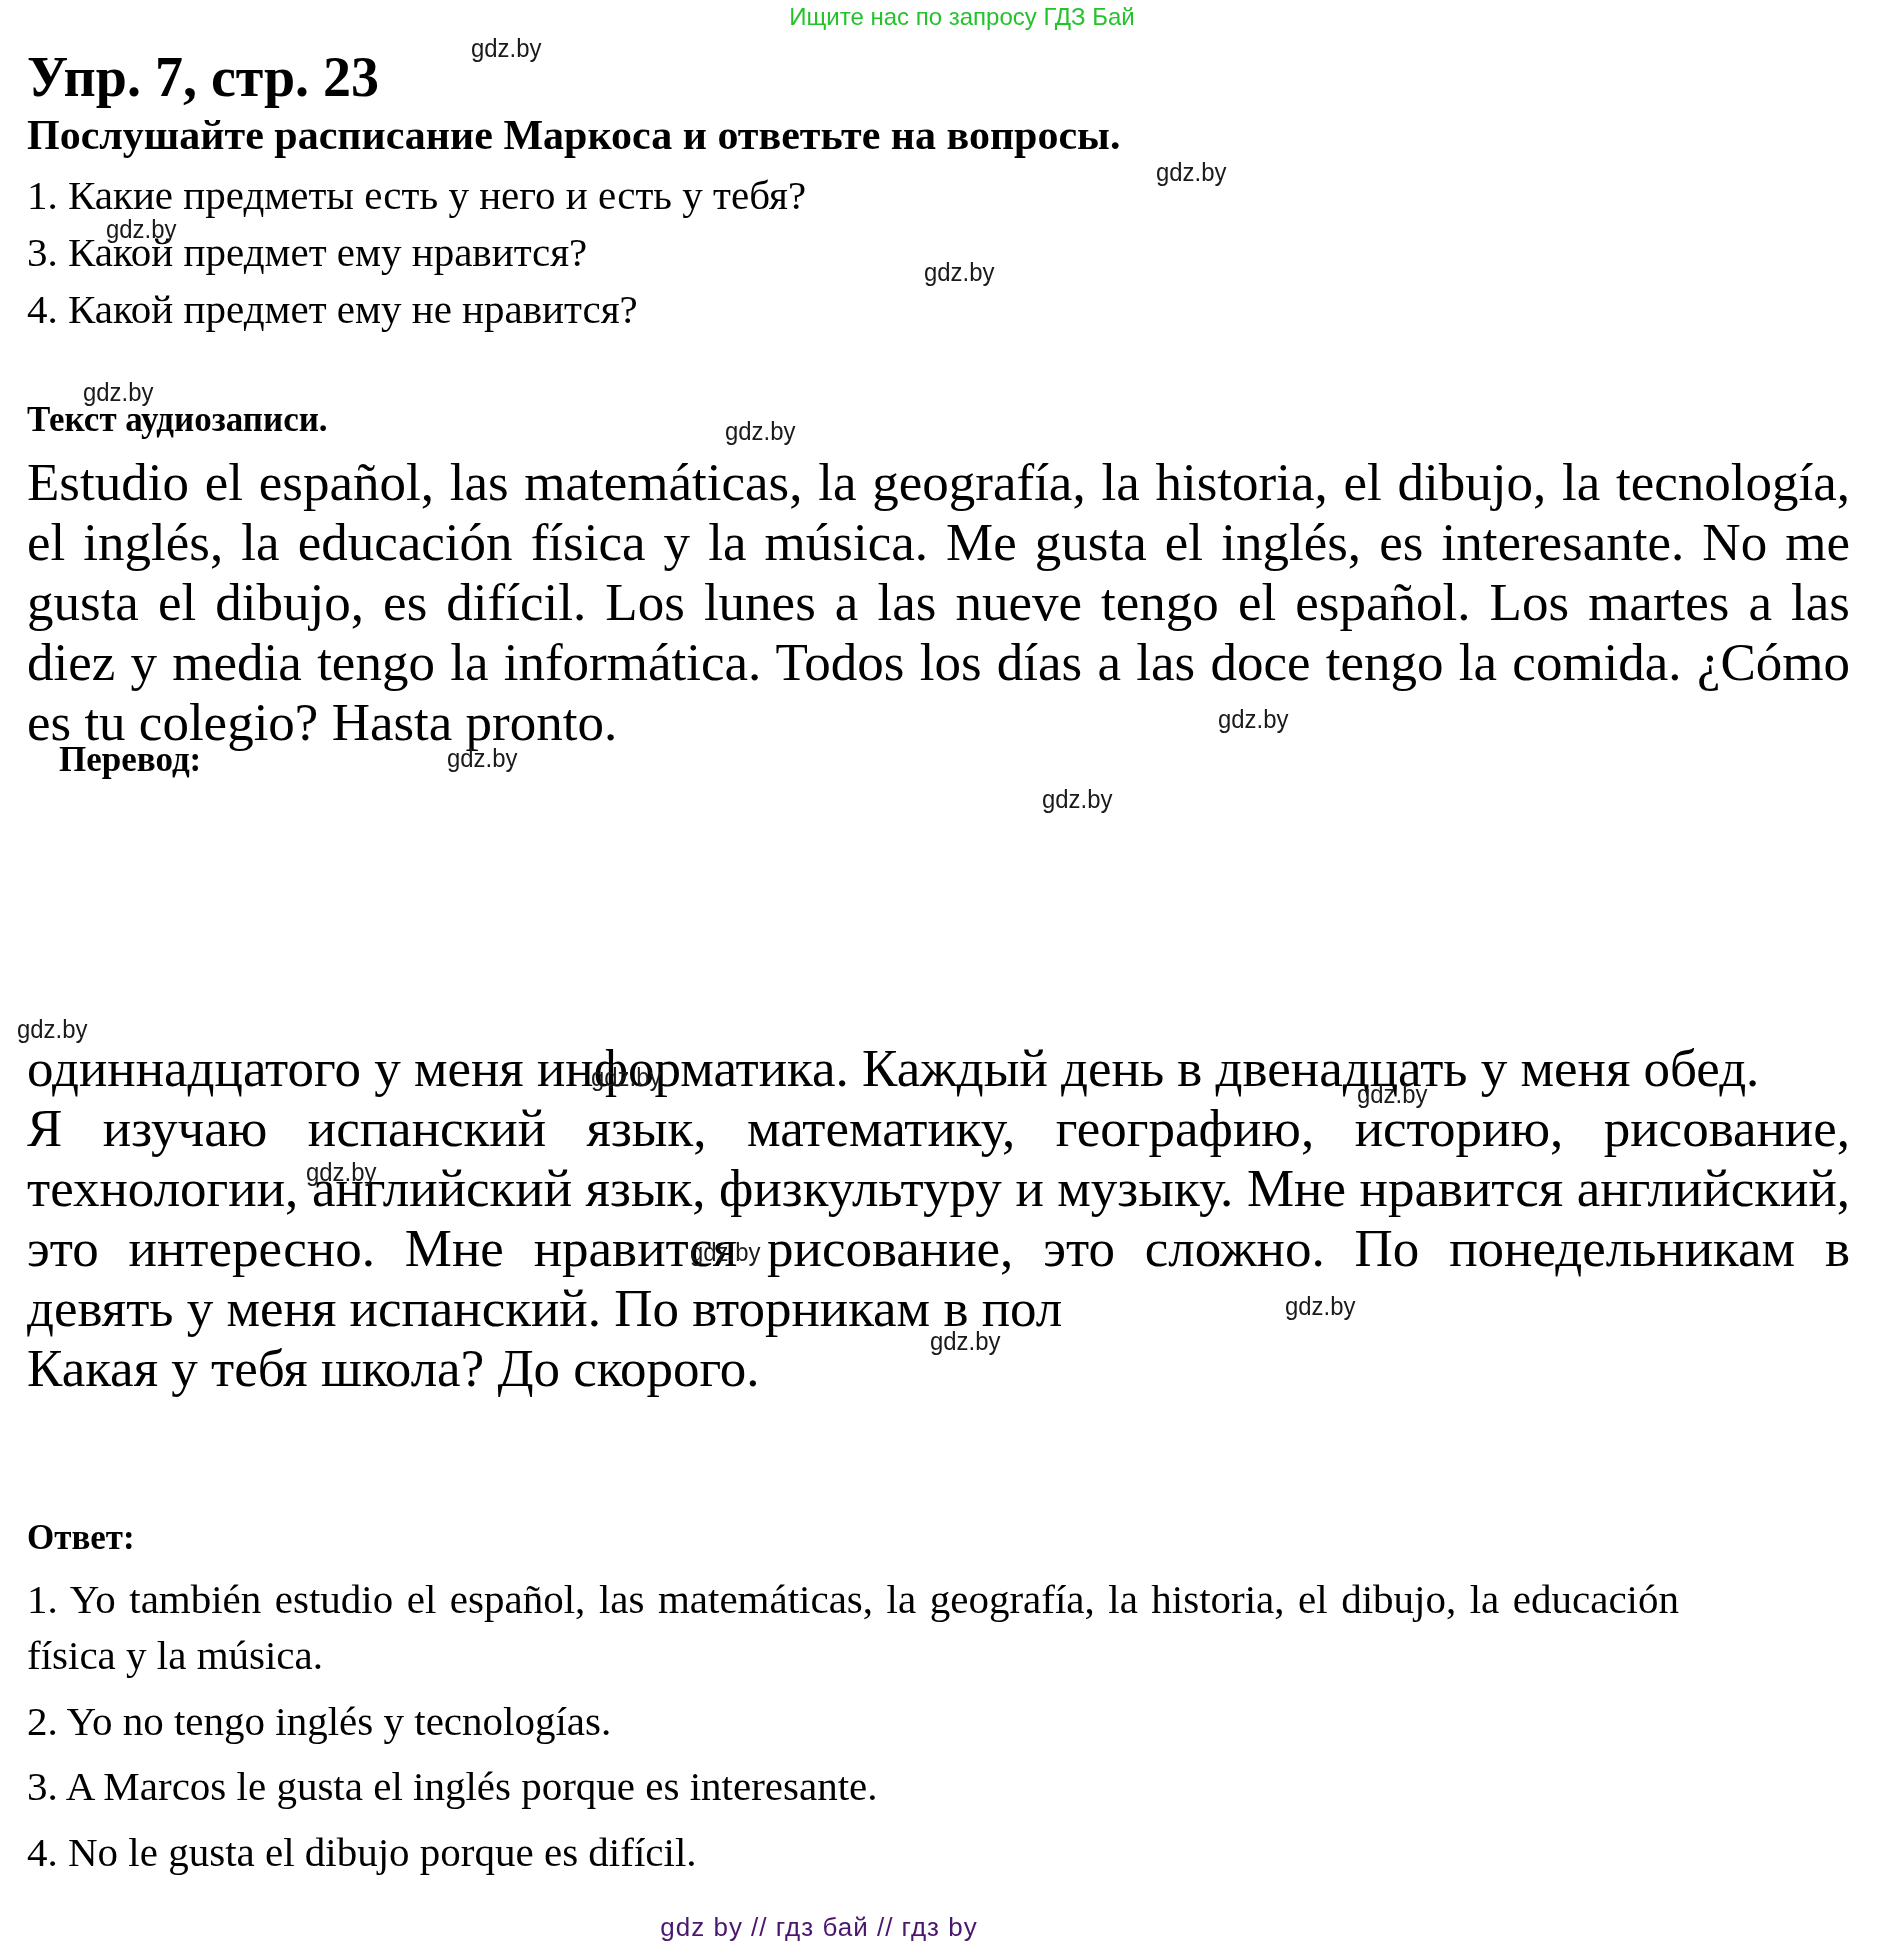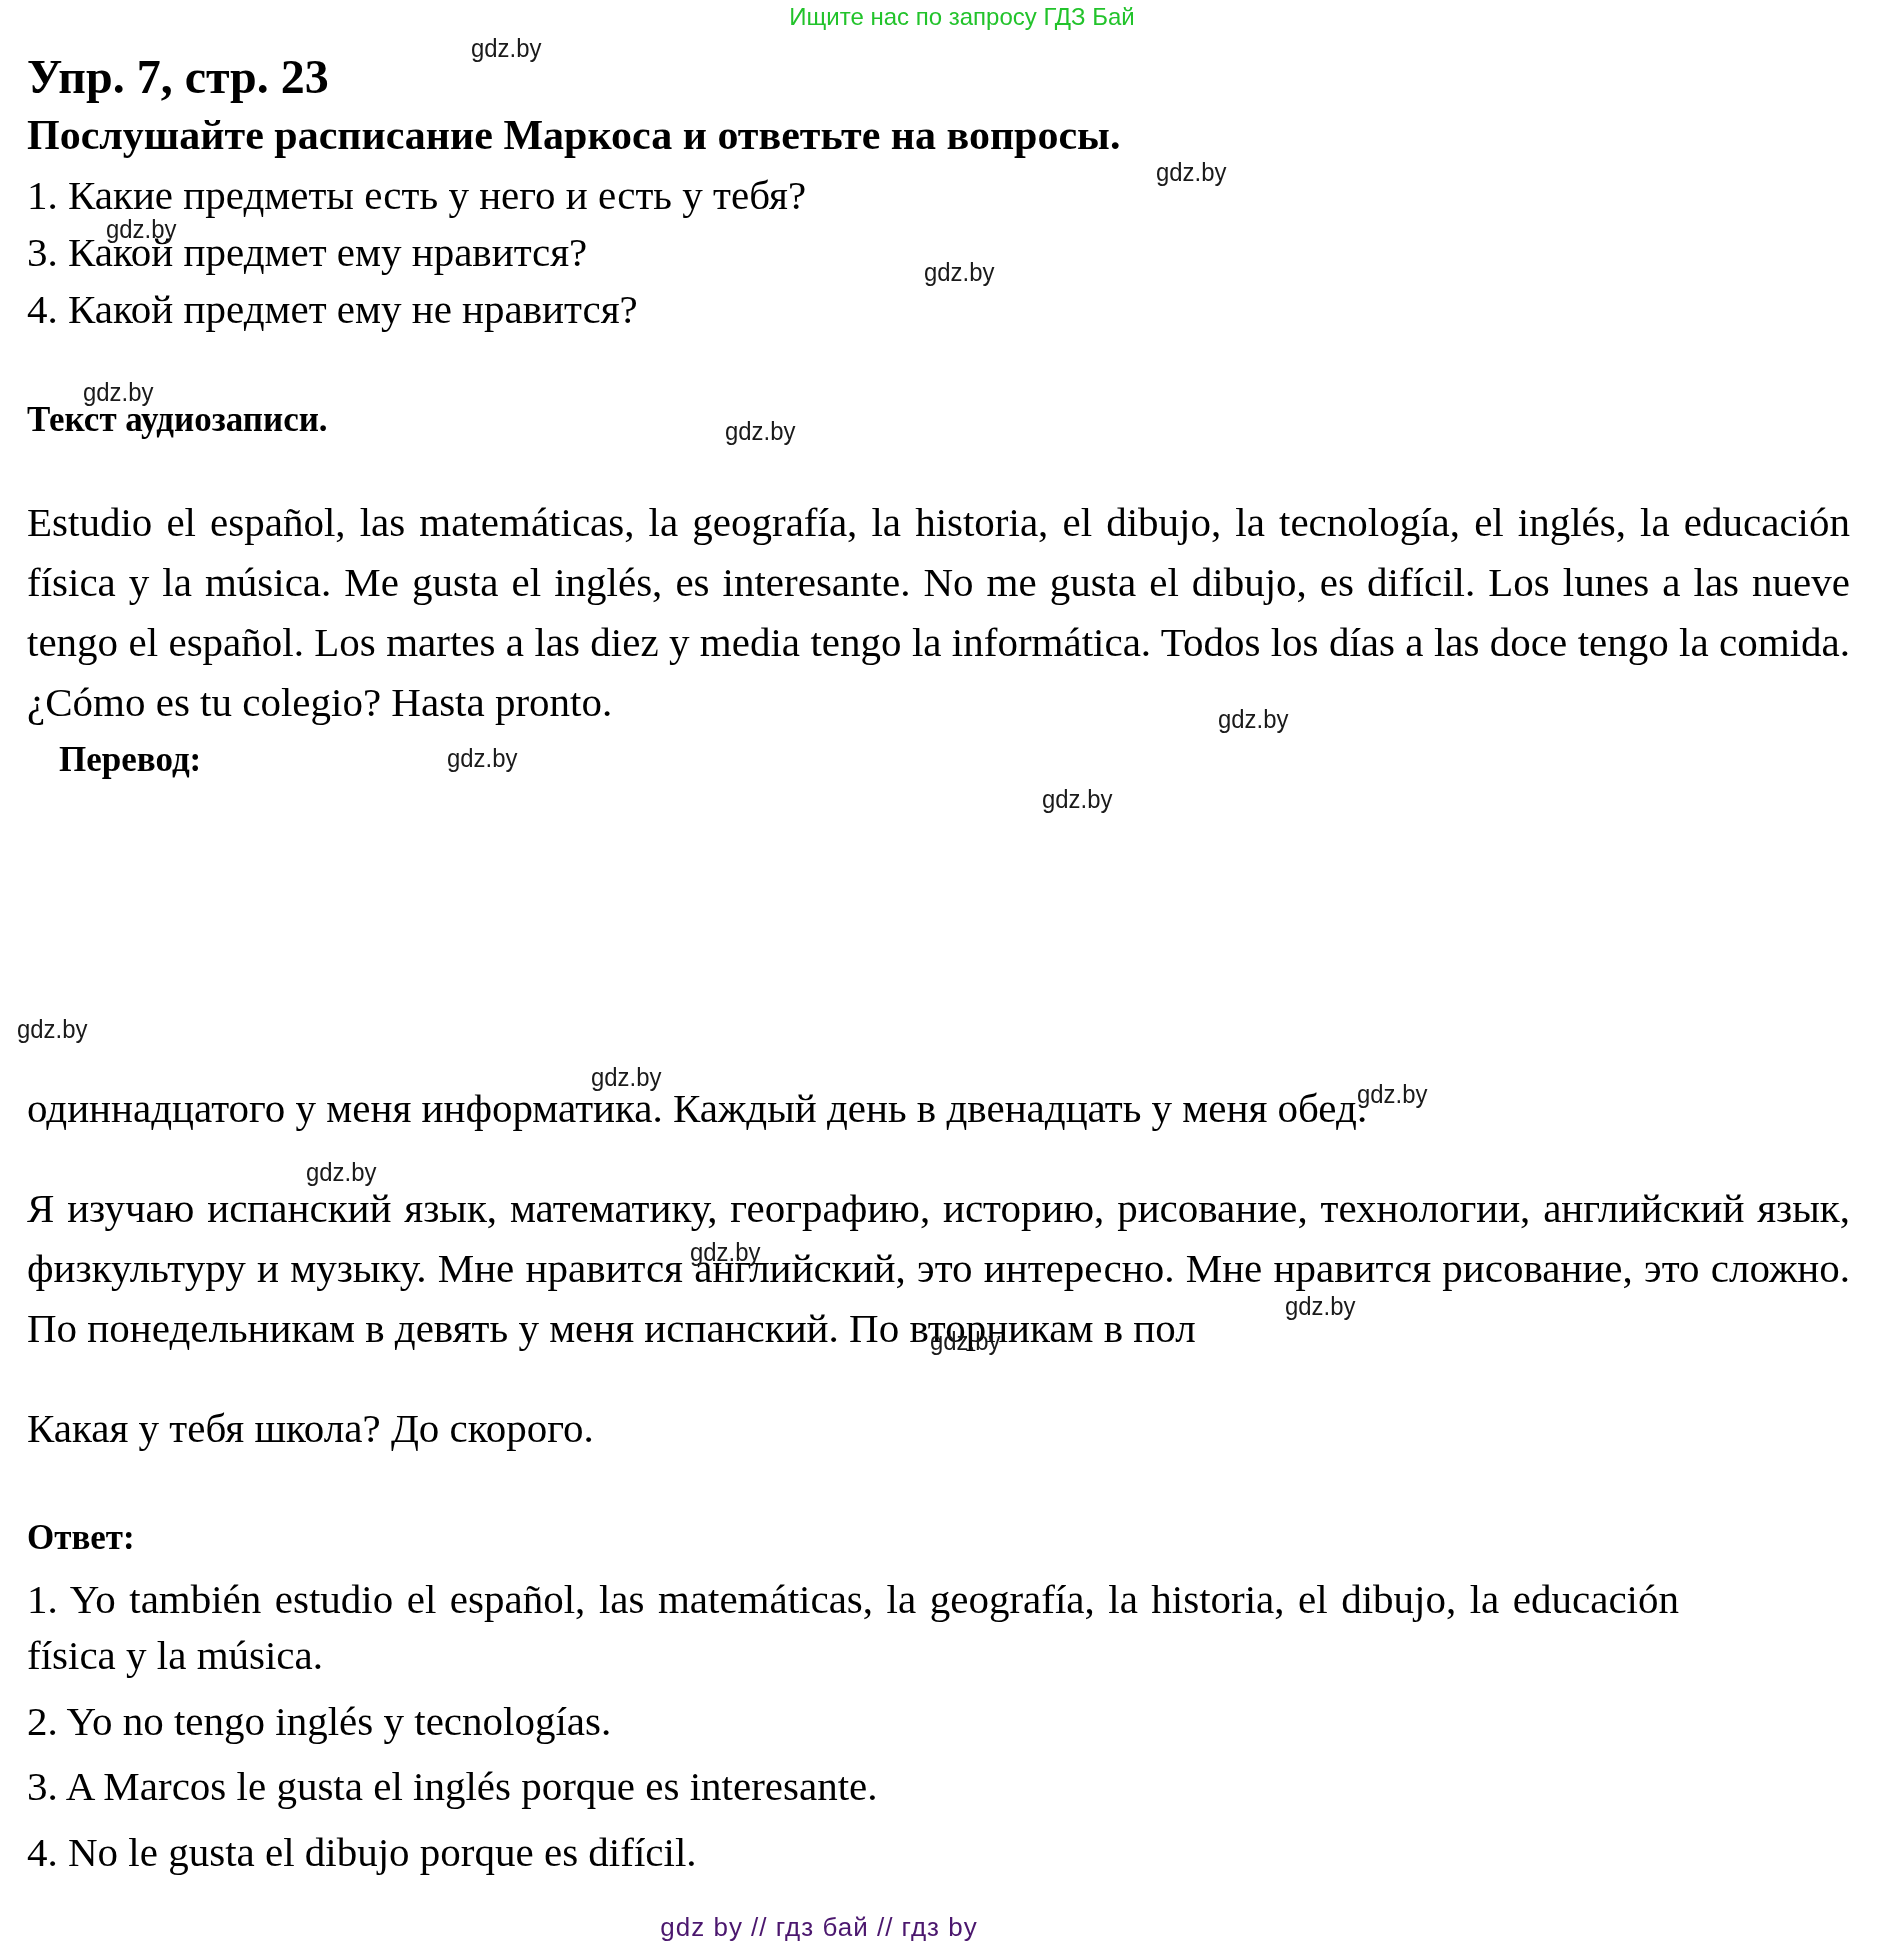--- a/index.html
+++ b/index.html
@@ -56,21 +56,21 @@
     position: absolute;
     top: 0;
     left: 27px;
     width: 1825px;
   }
 
   .exercise-heading {
     position: absolute;
     top: 50px;
     left: 0;
-    font-size: 48px;
+    font-size: 56px;
     line-height: 54px;
     font-weight: bold;
     white-space: nowrap;
   }
 
   .task-prompt {
     position: absolute;
     top: 110px;
     left: 0;
     font-size: 42px;
@@ -110,25 +110,24 @@
     left: 0;
     margin-left: 32px;
   }
   .label-answer {
     position: absolute;
     top: 1513px;
     left: 0;
   }
 
   .para {
-    font-size: 41px;
+    font-size: 53px;
     line-height: 60px;
     text-align: justify;
     text-align-last: left;
-    margin-top: 40px;
   }
 
   .audio-text {
     position: absolute;
     top: 452px;
     left: 0;
     width: 1823px;
   }
 
   .translation-text {

